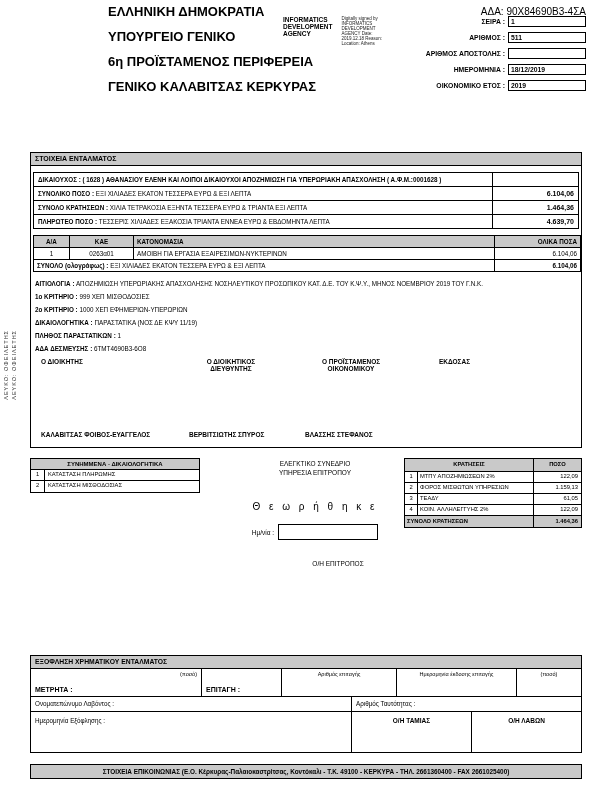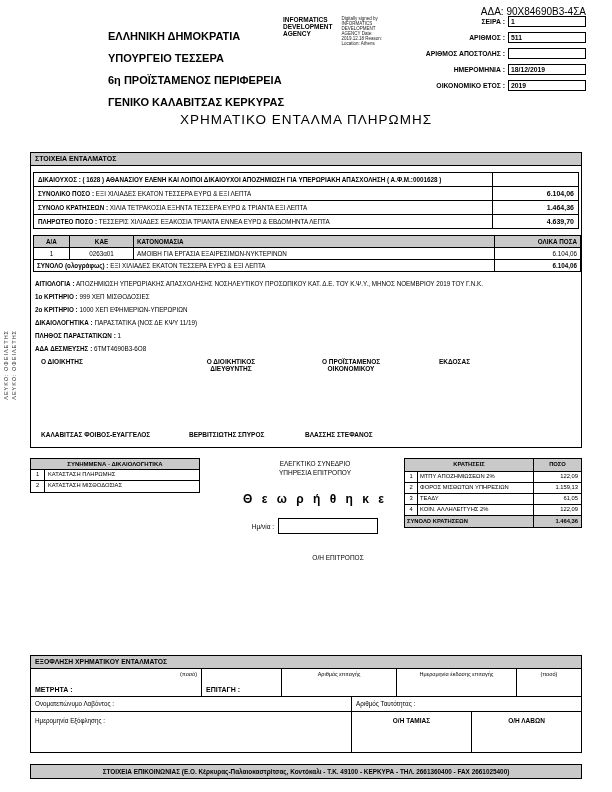--- a/index.html
+++ b/index.html
@@ -7,21 +7,21 @@
   .page {
     position:relative; width:612px; height:792px; margin:0 auto;
     background:#ffffff; color:#000;
     font-family:"Liberation Sans", sans-serif;
     overflow:hidden;
   }
   .b { font-weight:bold; }
 
   
   .ada { position:absolute; top:6px; right:26px; font-size:10px; }
-  .org { position:absolute; top:30px; left:108px; font-size:11px; font-weight:bold; }
+  .org { position:absolute; top:4px; left:108px; font-size:13px; font-weight:bold; }
   .org div { margin-bottom:10px; white-space:nowrap; }
   .stamp { position:absolute; top:16px; left:283px; width:112px; display:flex; gap:3px; }
   .stamp-agency { font-size:6.5px; font-weight:bold; width:56px; line-height:7px; }
   .stamp-details { font-size:4.5px; line-height:5px; width:54px; color:#222; word-break:break-word; }
   .hfields { position:absolute; top:16px; right:26px; width:230px; }
   .hfield { display:flex; align-items:center; justify-content:flex-end; margin-bottom:5px; }
   .hfield .lbl { font-size:6.8px; font-weight:bold; text-align:right; margin-right:3px; white-space:nowrap; }
   .hfield .val { width:78px; height:11px; border:1px solid #000; font-size:6.8px; font-weight:bold; padding:1px 2px; line-height:8px; background:#fff; }
 
   .title { position:absolute; top:112px; left:0; width:100%; text-align:center; font-size:13.5px; letter-spacing:1px; }
@@ -53,21 +53,21 @@
   .midsec { position:absolute; left:30px; top:458px; width:552px; height:130px; }
   .attachbox { position:absolute; left:0; top:0; width:170px; border:1px solid #000; font-size:5.8px; background:#fff; }
   .attachbox .hdr { background:#c9c9c9; border-bottom:1px solid #000; font-weight:bold; text-align:center; padding:2px; font-size:6px; }
   .attachrow { display:flex; border-bottom:1px solid #000; min-height:11px; }
   .attachrow:last-child { border-bottom:none; }
   .attachrow .num { width:14px; border-right:1px solid #000; text-align:center; padding:1px 0; }
   .attachrow .atxt { flex:1; padding:1px 3px; }
 
   .auditbox { position:absolute; left:185px; top:2px; width:200px; text-align:center; font-size:6.5px; }
   .auditbox .l1, .auditbox .l2 { margin-bottom:2px; }
-  .approved { margin-top:16px; font-size:12px; font-weight:bold; letter-spacing:3px; }
+  .approved { margin-top:25px; font-size:10px; font-weight:normal; letter-spacing:3px; }
   .daterow { margin-top:12px; display:flex; align-items:center; justify-content:center; gap:4px; }
   .datebox { width:100px; height:16px; border:1px solid #000; background:#fff; }
   .commissioner { margin-top:20px; padding-left:46px; }
 
   .dedbox { position:absolute; right:0; top:0; width:178px; border:1px solid #000; font-size:5.8px; background:#fff; }
   .dedhdr { display:flex; background:#c9c9c9; font-weight:bold; min-height:12px; }
   .dedhdr .dh1 { flex:1; text-align:center; padding:2px; }
   .dedhdr .dh2 { width:48px; border-left:1px solid #000; text-align:center; padding:2px; }
   .dedrow { display:flex; border-top:1px solid #000; min-height:11px; }
   .dedrow .num { width:13px; border-right:1px solid #000; text-align:center; padding:1px 0; }
@@ -103,21 +103,21 @@
 </style>
 </head>
 <body>
 
 <div class="page">
 
   <div class="ada">ΑΔΑ: 90Χ84690Β3-4ΣΑ</div>
 
   <div class="org">
     <div>ΕΛΛΗΝΙΚΗ ΔΗΜΟΚΡΑΤΙΑ</div>
-    <div>ΥΠΟΥΡΓΕΙΟ ΤΕΣΣΕΡΑ</div>
+    <div>ΥΠΟΥΡΓΕΙΟ ΓΕΝΙΚΟ</div>
     <div>6η ΠΡΟΪΣΤΑΜΕΝΟΣ ΠΕΡΙΦΕΡΕΙΑ</div>
     <div>ΓΕΝΙΚΟ ΚΑΛΑΒΙΤΣΑΣ ΚΕΡΚΥΡΑΣ</div>
   </div>
 
   <div class="stamp">
     <div class="stamp-agency">INFORMATICS DEVELOPMENT AGENCY</div>
     <div class="stamp-details">Digitally signed by INFORMATICS DEVELOPMENT AGENCY Date: 2019.12.18 Reason: Location: Athens</div>
   </div>
 
   <div class="hfields">
@@ -136,21 +136,20 @@
     <div class="hfield">
       <span class="lbl">ΗΜΕΡΟΜΗΝΙΑ :</span>
       <span class="val">18/12/2019</span>
     </div>
     <div class="hfield">
       <span class="lbl">ΟΙΚΟΝΟΜΙΚΟ ΕΤΟΣ :</span>
       <span class="val">2019</span>
     </div>
   </div>
 
-  <div class="title">ΧΡΗΜΑΤΙΚΟ ΕΝΤΑΛΜΑ ΠΛΗΡΩΜΗΣ</div>
 
   <div class="mainbox">
     <div class="graybar">ΣΤΟΙΧΕΙΑ ΕΝΤΑΛΜΑΤΟΣ</div>
 
     <div class="rowline first">
       <div class="txt">
         <span class="b">ΔΙΚΑΙΟΥΧΟΣ :</span>
         <span class="b">( 1628 ) ΑΘΑΝΑΣΙΟΥ ΕΛΕΝΗ ΚΑΙ ΛΟΙΠΟΙ ΔΙΚΑΙΟΥΧΟΙ ΑΠΟΖΗΜΙΩΣΗ ΓΙΑ ΥΠΕΡΩΡΙΑΚΗ ΑΠΑΣΧΟΛΗΣΗ ( Α.Φ.Μ.:0001628 )</span>
       </div>
       <div class="amt"></div>

